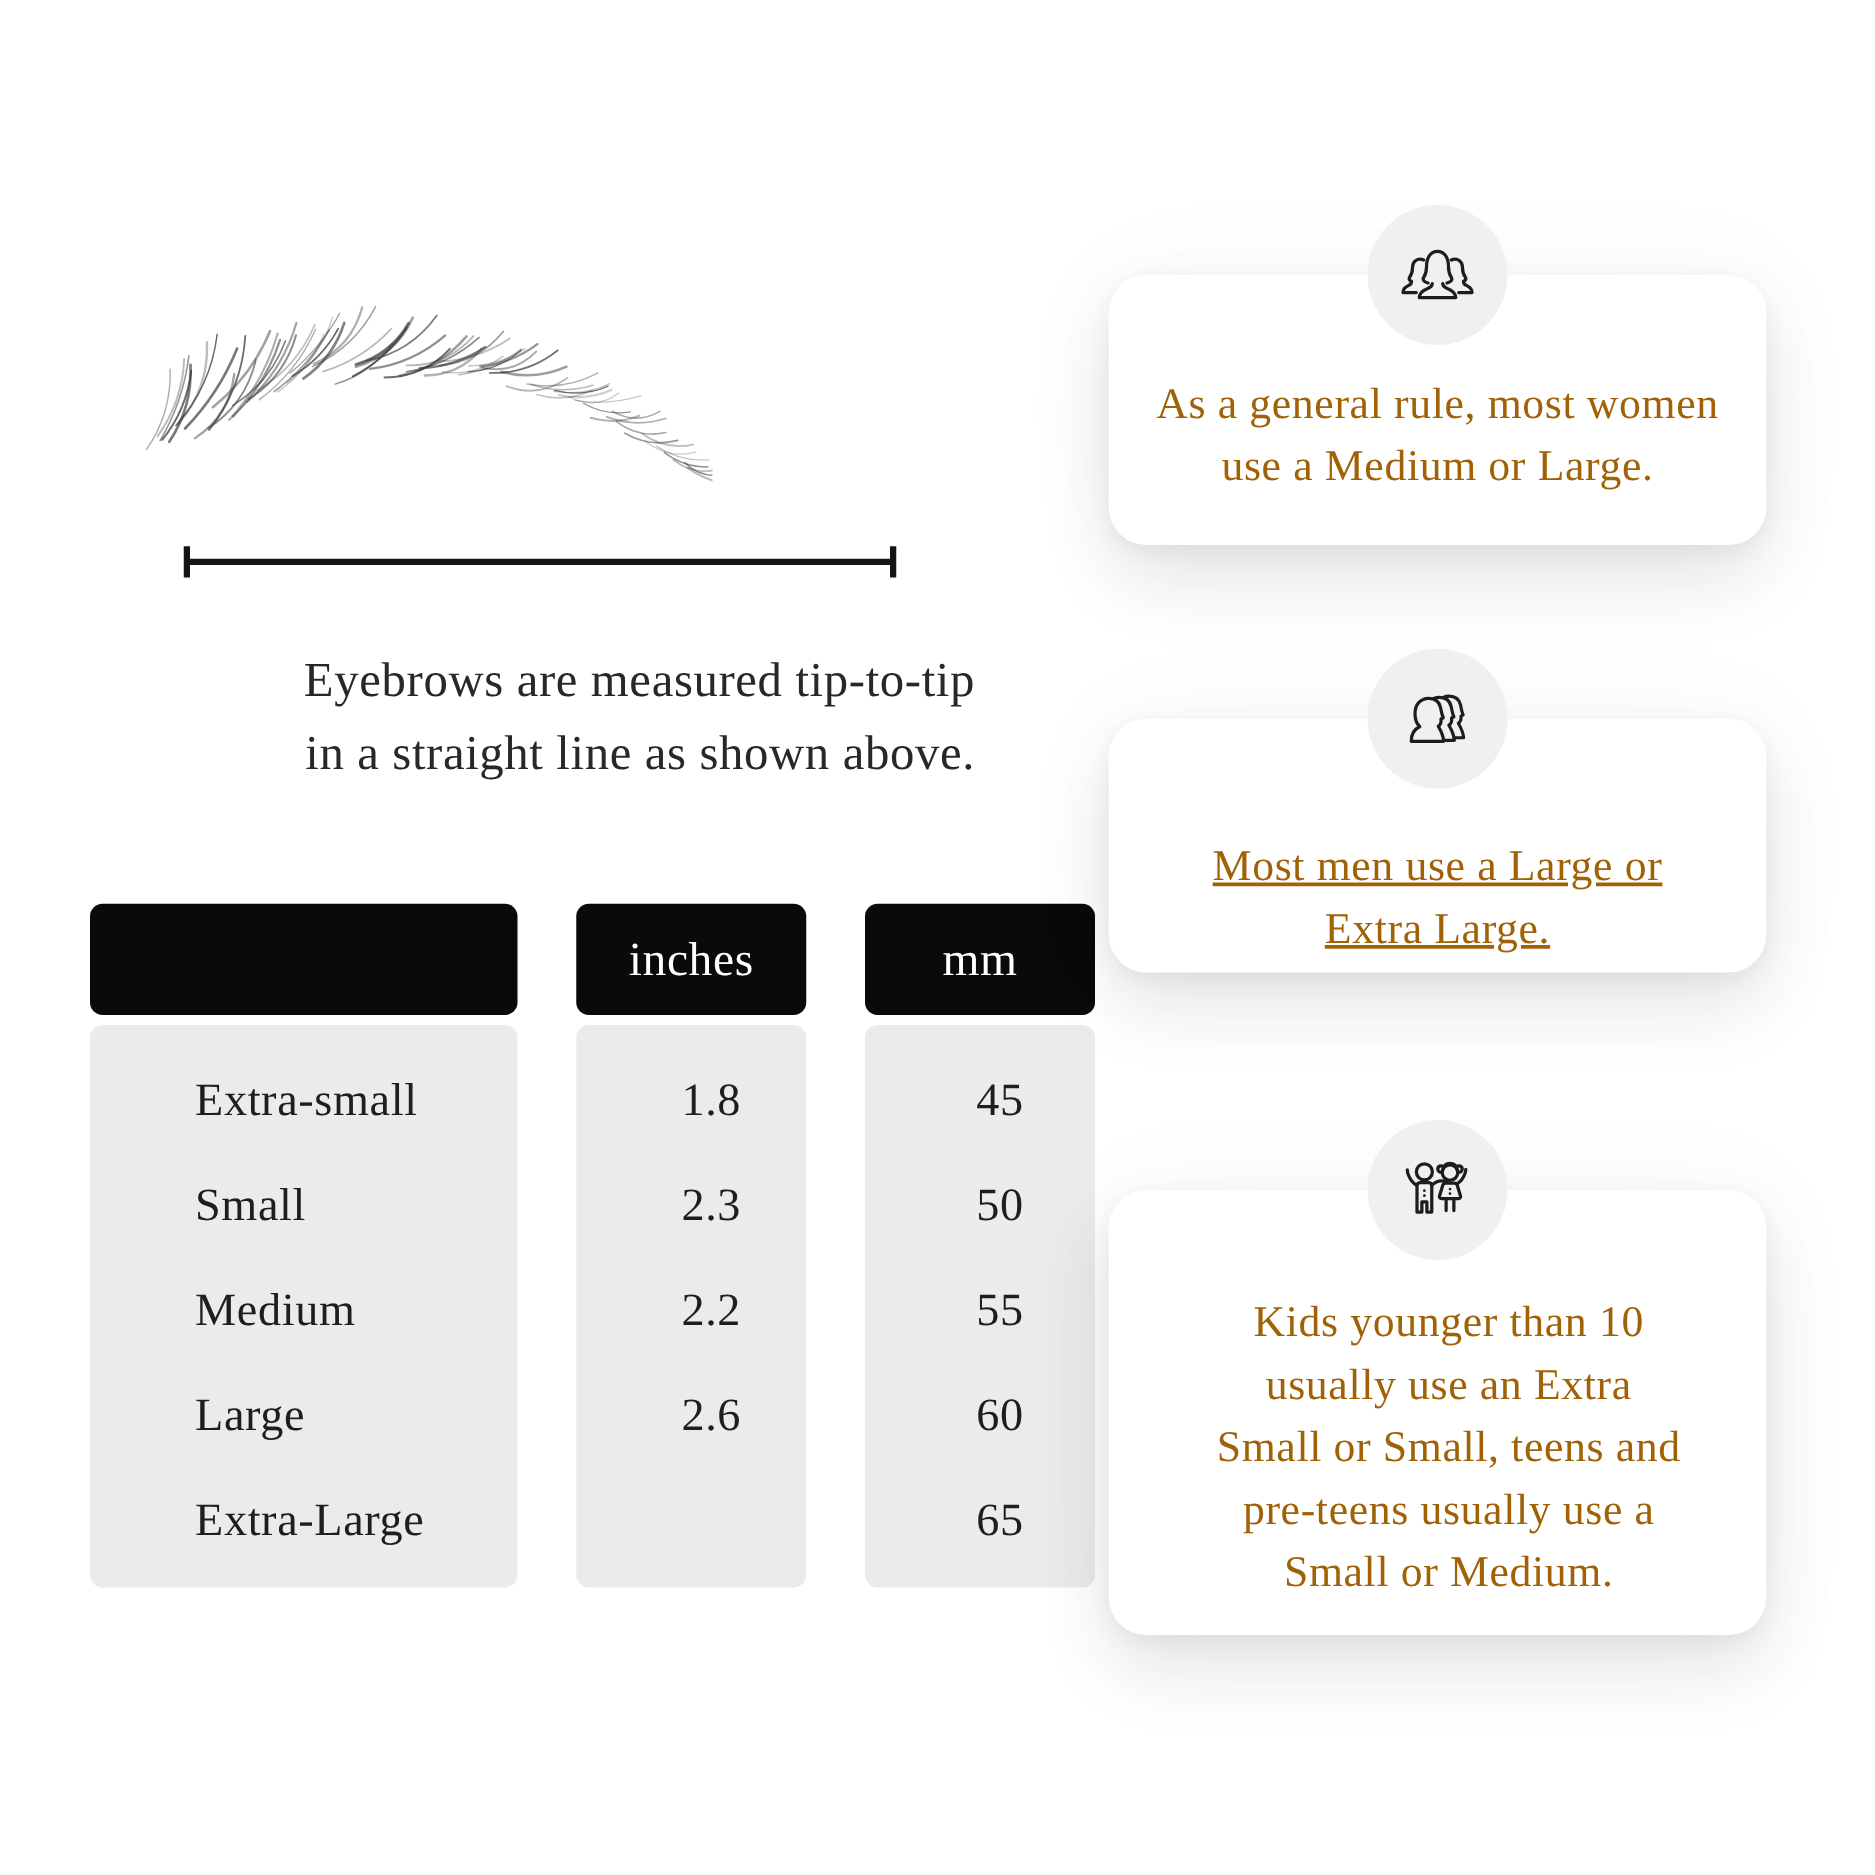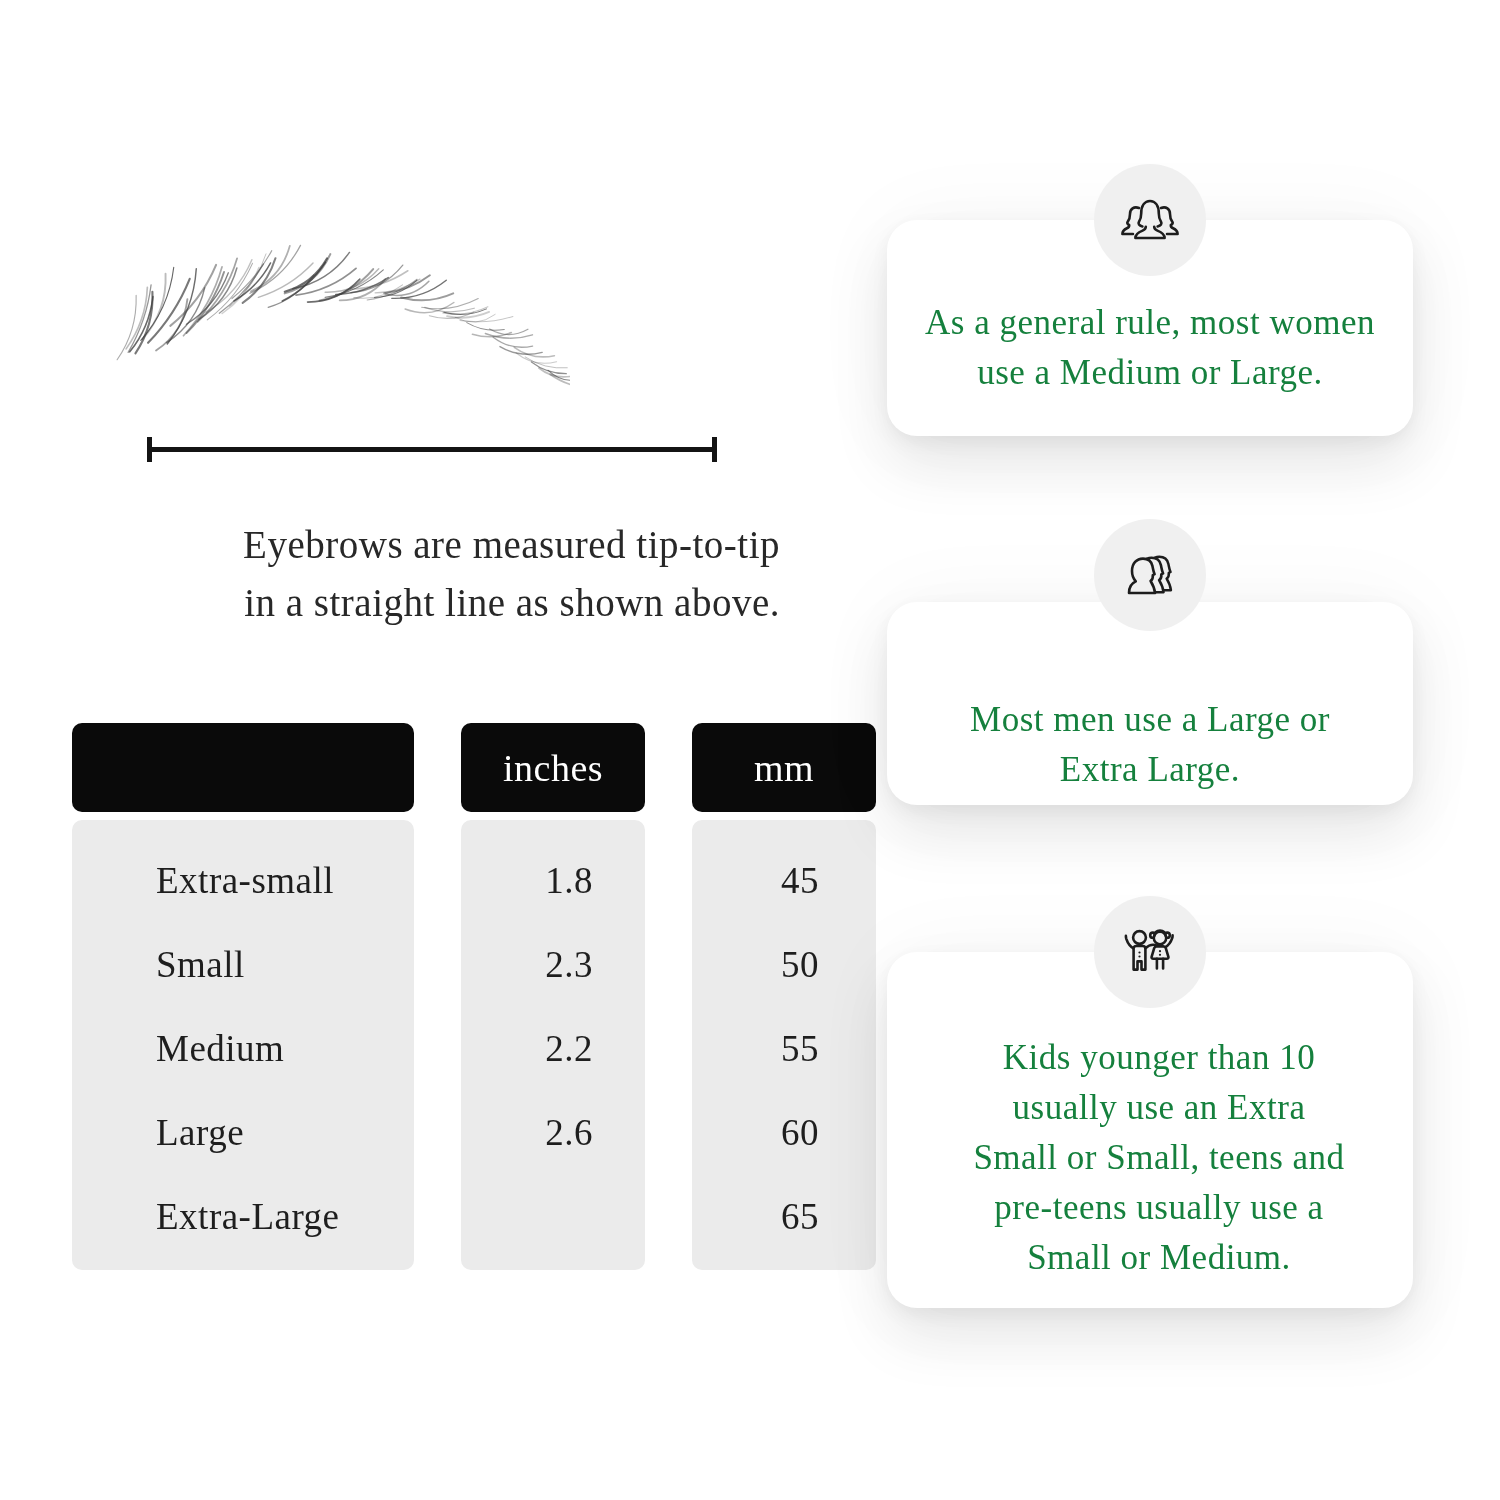--- a/index.html
+++ b/index.html
@@ -40,25 +40,25 @@
     height:84px;display:flex;align-items:center;justify-content:center;
     font-size:37px;color:#1e1e1e;letter-spacing:0.5px;padding-left:32px;
   }
   .b-col.labels .b-cell{justify-content:flex-start;padding-left:84px;}
 
   
   .card{
     position:absolute;left:887px;width:526px;background:#ffffff;border-radius:30px;
     box-shadow:0 30px 60px rgba(0,0,0,0.085),0 6px 18px rgba(0,0,0,0.05),0 0 90px rgba(0,0,0,0.04);
     display:flex;flex-direction:column;align-items:center;justify-content:center;
-    text-align:center;font-size:35px;line-height:50px;color:#15803d;
+    text-align:center;font-size:35px;line-height:50px;color:#a16207;
     box-sizing:border-box;letter-spacing:0.5px;
   }
   #card-women{top:220px;height:216px;padding-top:40px;}
-  #card-men{top:602px;height:203px;padding-top:82px;}
+  #card-men{top:575px;height:203px;padding-top:82px;text-decoration:underline;}
   #card-kids{top:952px;height:356px;padding-top:56px;padding-left:18px;}
   .icon-circle{
     position:absolute;left:1094px;width:112px;height:112px;border-radius:50%;
     background:#f0f0f0;display:flex;align-items:center;justify-content:center;z-index:3;
   }
   #circle-women{top:164px;}
   #circle-men{top:519px;}
   #circle-kids{top:896px;}
   .icon-circle svg{display:block;}
   .icon-stroke{stroke:#1d1d1d;stroke-width:2.6;stroke-linecap:round;stroke-linejoin:round;}

